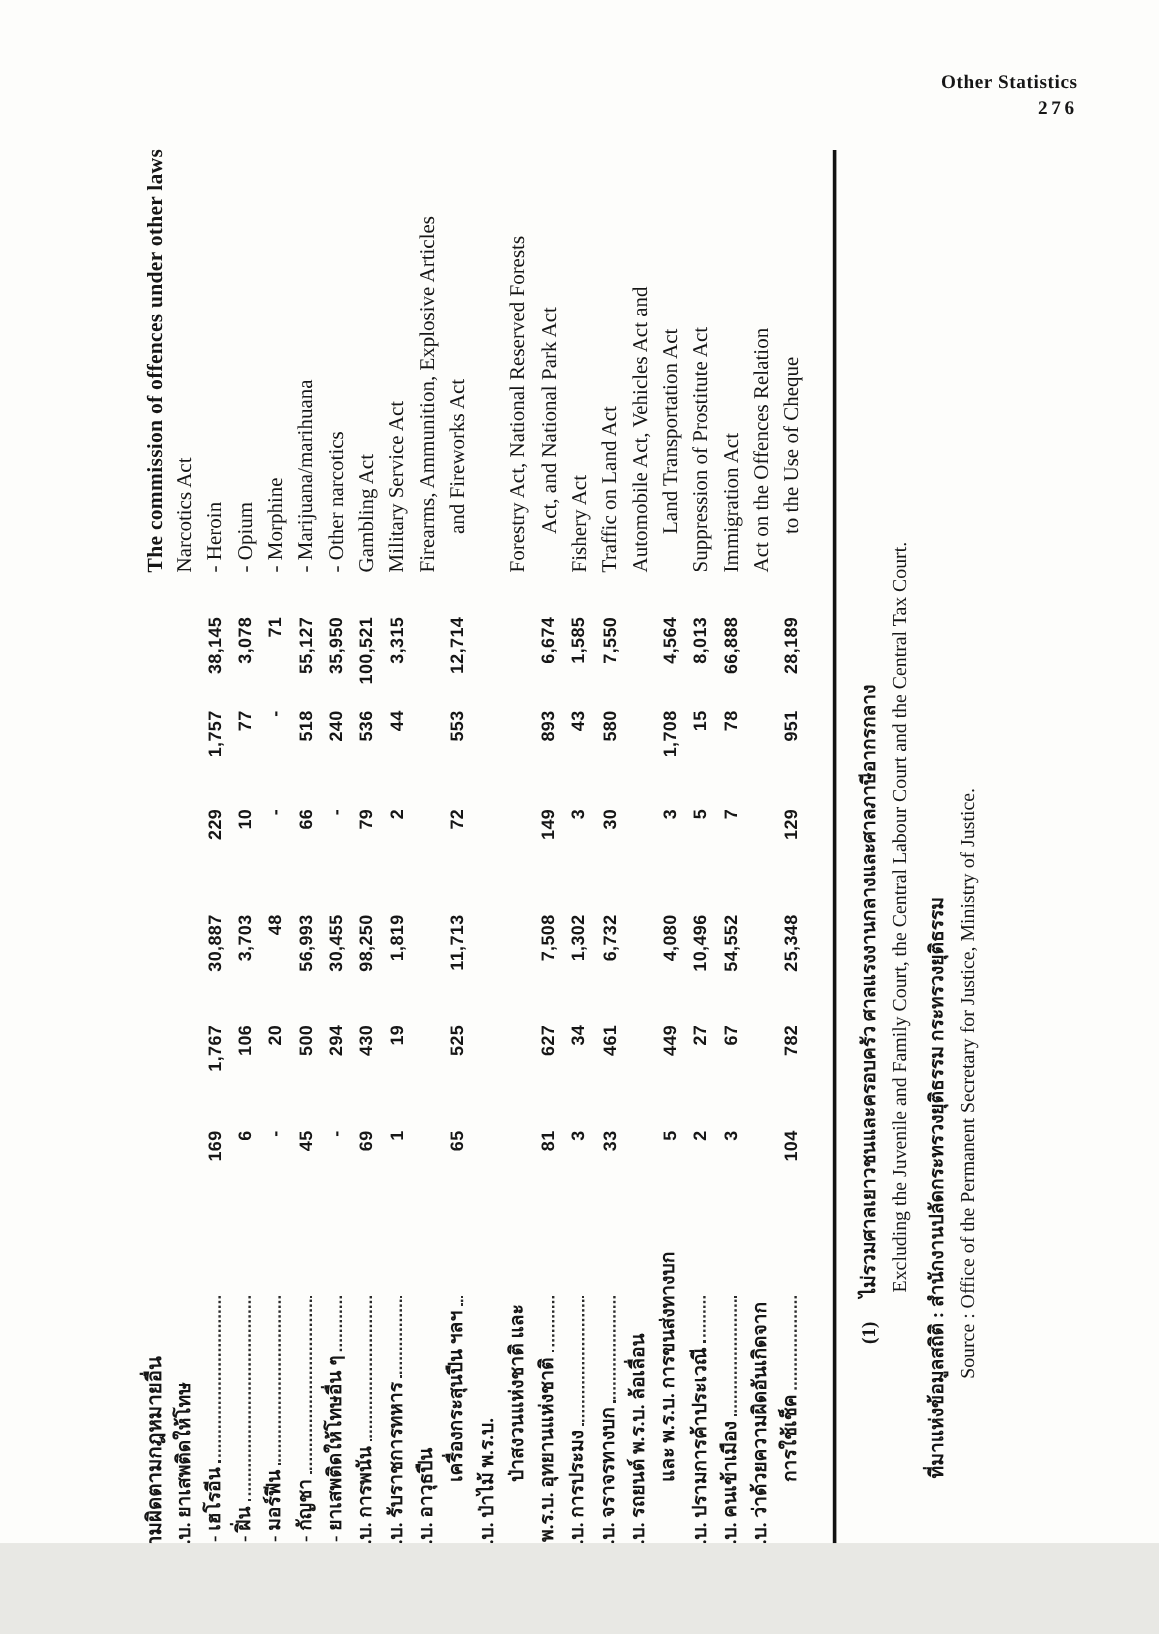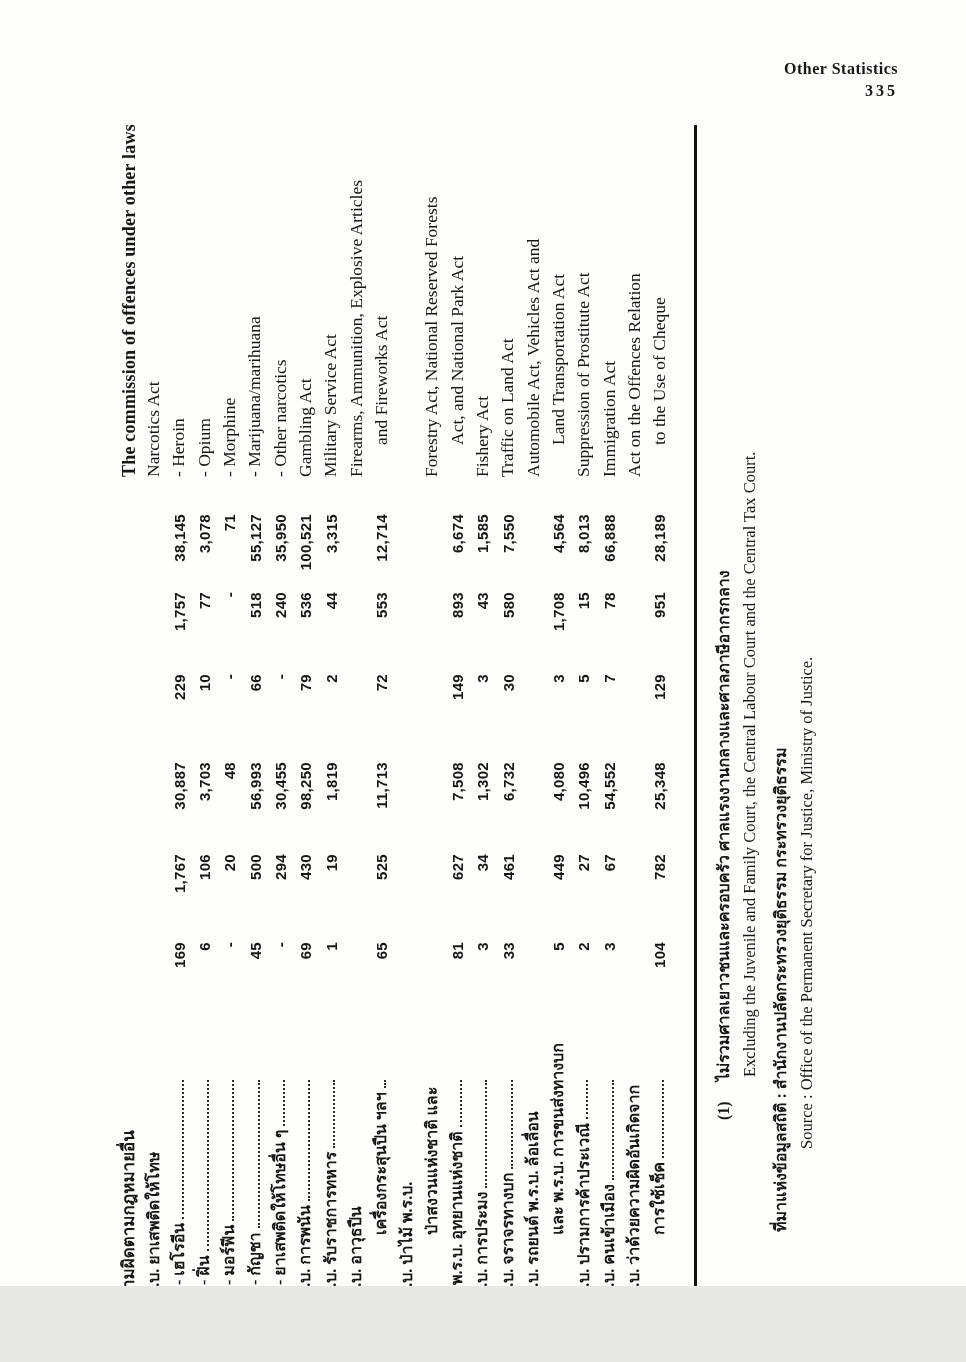--- a/index.html
+++ b/index.html
@@ -39,21 +39,21 @@
   .fn4{left:213px;top:797px;}
   .fnmark{display:inline-block;margin-right:20px;font-weight:bold;}
 </style>
 </head>
 <body>
 
 <div class="page">
 
   <div class="corner">
     <div class="sec">Other Statistics</div>
-    <div class="pno">335</div>
+    <div class="pno">276</div>
   </div>
 
   <div class="rot">
     <div class="tablewrap" id="rows">
   <div class="trow boldrow">
     <div class="cell thai ind0">
             <span class="t">ความผิดตามกฎหมายอื่น</span>
           </div>
     <div class="cell num"></div>
     <div class="cell num"></div>

